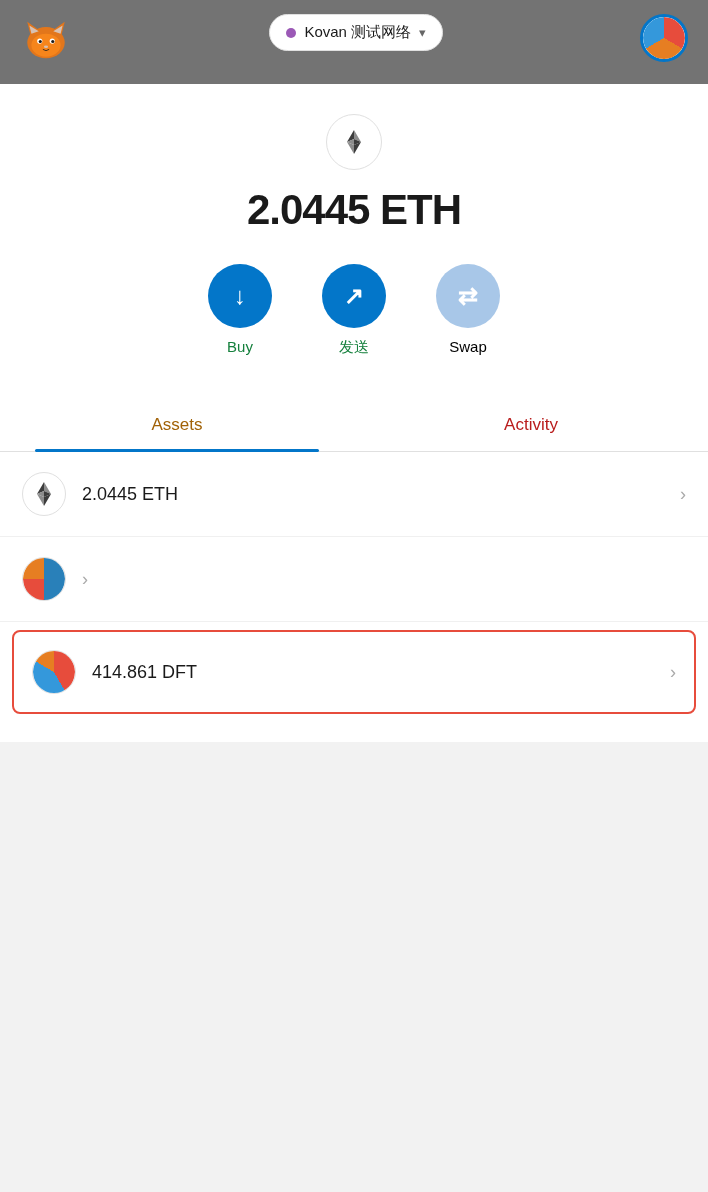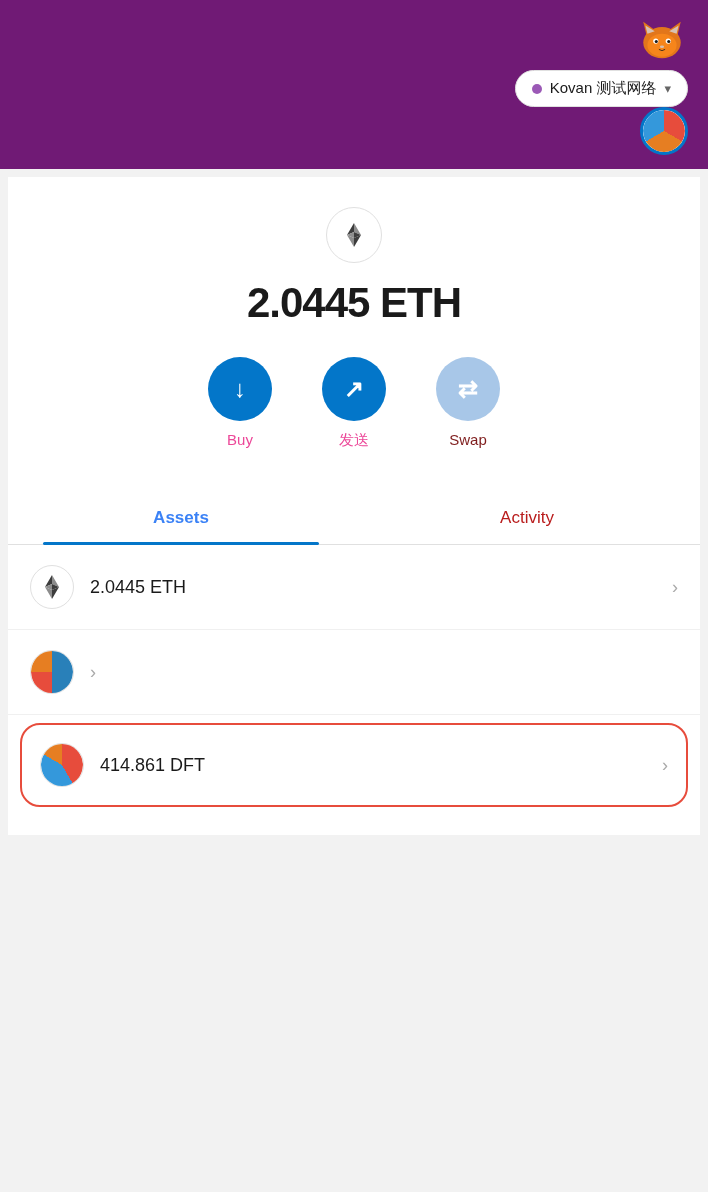--- a/index.html
+++ b/index.html
@@ -7,25 +7,24 @@
       width: 708px;
       min-height: 1192px;
       background: #f2f2f2;
       font-family: -apple-system, BlinkMacSystemFont, 'Segoe UI', sans-serif;
       overflow-x: hidden;
     }
 
     
     .header {
       display: flex;
-      align-items: flex-end;
+      align-items: flex-start;
       justify-content: space-between;
       padding: 14px 20px;
-      background: #701a75;
-      flex-direction: column;
+      background: #737373;
     }
     .metamask-logo {
       width: 52px;
       height: 52px;
     }
     .network-selector {
       display: flex;
       align-items: center;
       gap: 8px;
       background: #fff;
@@ -60,21 +59,21 @@
     .avatar-inner {
       width: 100%;
       height: 100%;
       border-radius: 50%;
       background: conic-gradient(#e74c3c 0deg 120deg, #e67e22 120deg 240deg, #3498db 240deg 360deg);
     }
 
     
     .main-content {
       background: #fff;
-      margin: 8px;
+      margin: 0;
       padding-bottom: 20px;
     }
 
     
     .balance-section {
       display: flex;
       flex-direction: column;
       align-items: center;
       padding: 30px 20px 10px;
       background: #fff;
@@ -128,44 +127,44 @@
       background: #a8c7e8;
     }
     .action-icon {
       color: #fff;
       font-size: 24px;
       font-weight: 700;
       line-height: 1;
     }
     .action-label {
       font-size: 15px;
-      color: #ec4899;
+      color: #15803d;
     }
     .action-label.faded {
-      color: #7f1d1d;
+      color: #000000;
     }
 
     
     .tabs {
       display: flex;
       border-bottom: 1px solid #e0e0e0;
       margin: 0;
     }
     .tab {
       flex: 1;
       text-align: center;
       padding: 16px 0;
       font-size: 17px;
       cursor: pointer;
       color: #b91c1c;
       position: relative;
     }
     .tab.active {
-      color: #3b82f6;
-      font-weight: 700;
+      color: #a16207;
+      font-weight: 400;
     }
     .tab.active::after {
       content: '';
       position: absolute;
       bottom: -1px;
       left: 10%;
       width: 80%;
       height: 3px;
       background: #0376c9;
       border-radius: 2px;
@@ -178,21 +177,21 @@
     .asset-item {
       display: flex;
       align-items: center;
       padding: 20px 22px;
       border-bottom: 1px solid #f0f0f0;
       cursor: pointer;
       background: #fff;
     }
     .asset-item.highlighted {
       border: 2.5px solid #e74c3c;
-      border-radius: 20px;
+      border-radius: 8px;
       margin: 8px 12px;
       padding: 18px 18px;
     }
     .asset-icon {
       width: 44px;
       height: 44px;
       border-radius: 50%;
       margin-right: 16px;
       flex-shrink: 0;
       display: flex;

